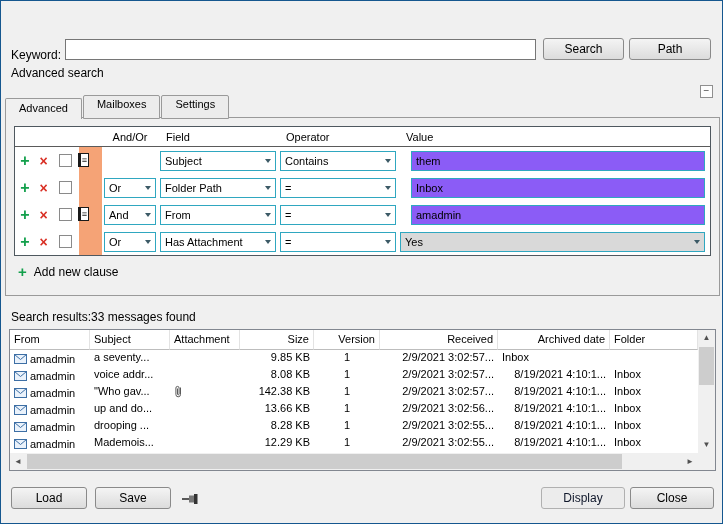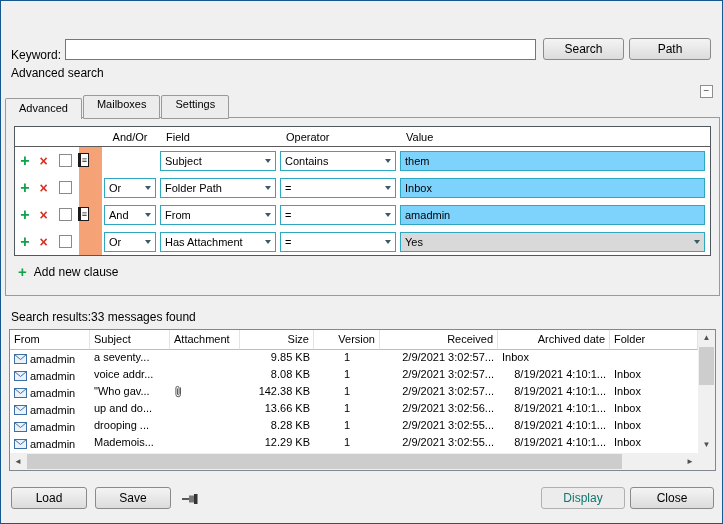--- a/index.html
+++ b/index.html
@@ -58,21 +58,21 @@
   .group-icon { position:absolute; left:-1px; top:6px; width:11px; height:14px; background:#fff;
                 border:1px solid #1a1a1a; border-left:3px solid #1a1a1a; font-size:9px; line-height:12px;
                 color:#1a1a1a; text-align:center; cursor:pointer; }
   .combo { height:20px; background:#fff; border:1px solid #2fa7c0; display:flex; align-items:center;
            padding-left:4px; font-size:11px; margin:0 2px; flex:1; cursor:pointer; white-space:nowrap; overflow:hidden; }
   .combo-arrow { margin-left:auto; margin-right:4px; width:0; height:0;
                  border-left:3.5px solid transparent; border-right:3.5px solid transparent;
                  border-top:4.5px solid #3c5a66; flex:none; }
   .combo-gray { background:#d9d9d9;align-items:center; }
   .tbox { height:20px; border:1px solid #2fa7c0; font-size:11px; padding:0 4px;
-          margin:0 5px 0 2px; flex:1; font-family:"Liberation Sans",sans-serif; background:#7dd3fc; }
+          margin:0 5px 0 13px; flex:1; font-family:"Liberation Sans",sans-serif; background:#8b5cf6; }
   .add-clause { position:absolute; left:12px; top:146px; display:flex; align-items:center; gap:7px; }
   .add-clause .plus { font-size:15px; }
   .add-clause-label { font-size:12px; cursor:pointer; }
 
   
   .summary { position:absolute; left:10px; top:309px; display:flex; gap:0; }
   .results-table { position:absolute; left:8px; top:328px; width:707px; height:142px;
                    border:1px solid #828790; background:#fff; }
   .rt-grid { display:grid; grid-template-columns:80px 80px 70px 74px 66px 118px 112px 88px; }
   .rt-header { height:20px; }
@@ -96,21 +96,21 @@
                         text-align:center; line-height:17px; cursor:pointer; }
   .hs-left { left:0; } .hs-right { right:0; }
   .hs-thumb { position:absolute; left:17px; top:1px; width:595px; height:15px; background:#cdcdcd; cursor:pointer; }
   .scroll-corner { position:absolute; right:0; bottom:0; width:17px; height:17px; background:#f0f0f0; }
 
   
   .btn-load { position:absolute; left:10px; top:486px; width:76px; height:22px; }
   .btn-save { position:absolute; left:94px; top:486px; width:76px; height:22px; }
   .pin-btn { position:absolute; left:180px; top:491px; width:20px; height:14px; cursor:pointer; }
   .btn-display { position:absolute; left:540px; top:486px; width:84px; height:22px;
-                 color:#0f766e; background:#ececec; border-color:#b0b0b0; }
+                 color:#0f172a; background:#ececec; border-color:#b0b0b0; }
   .btn-close { position:absolute; left:629px; top:486px; width:84px; height:22px; }
 </style>
 </head>
 <body>
 
 <div class="window">
 
 
   <span class="lbl-keyword">Keyword:</span>
   <input class="keyword-input" value="" style="">

